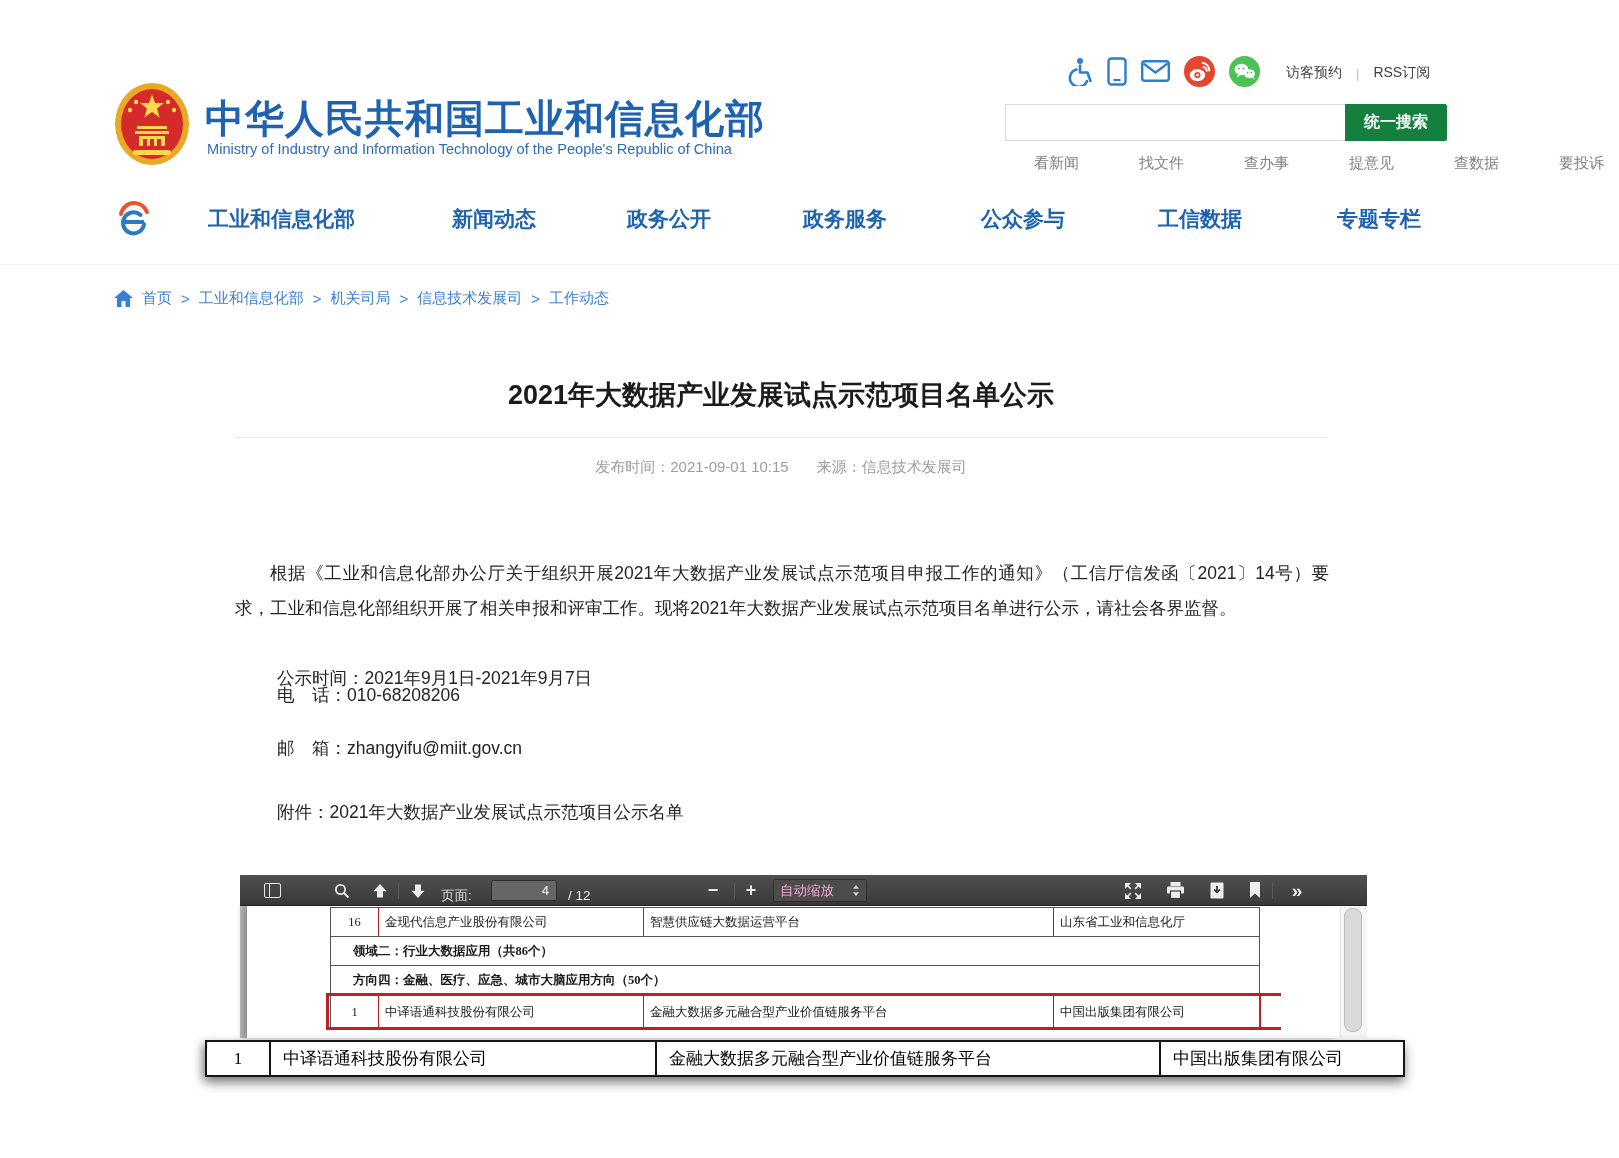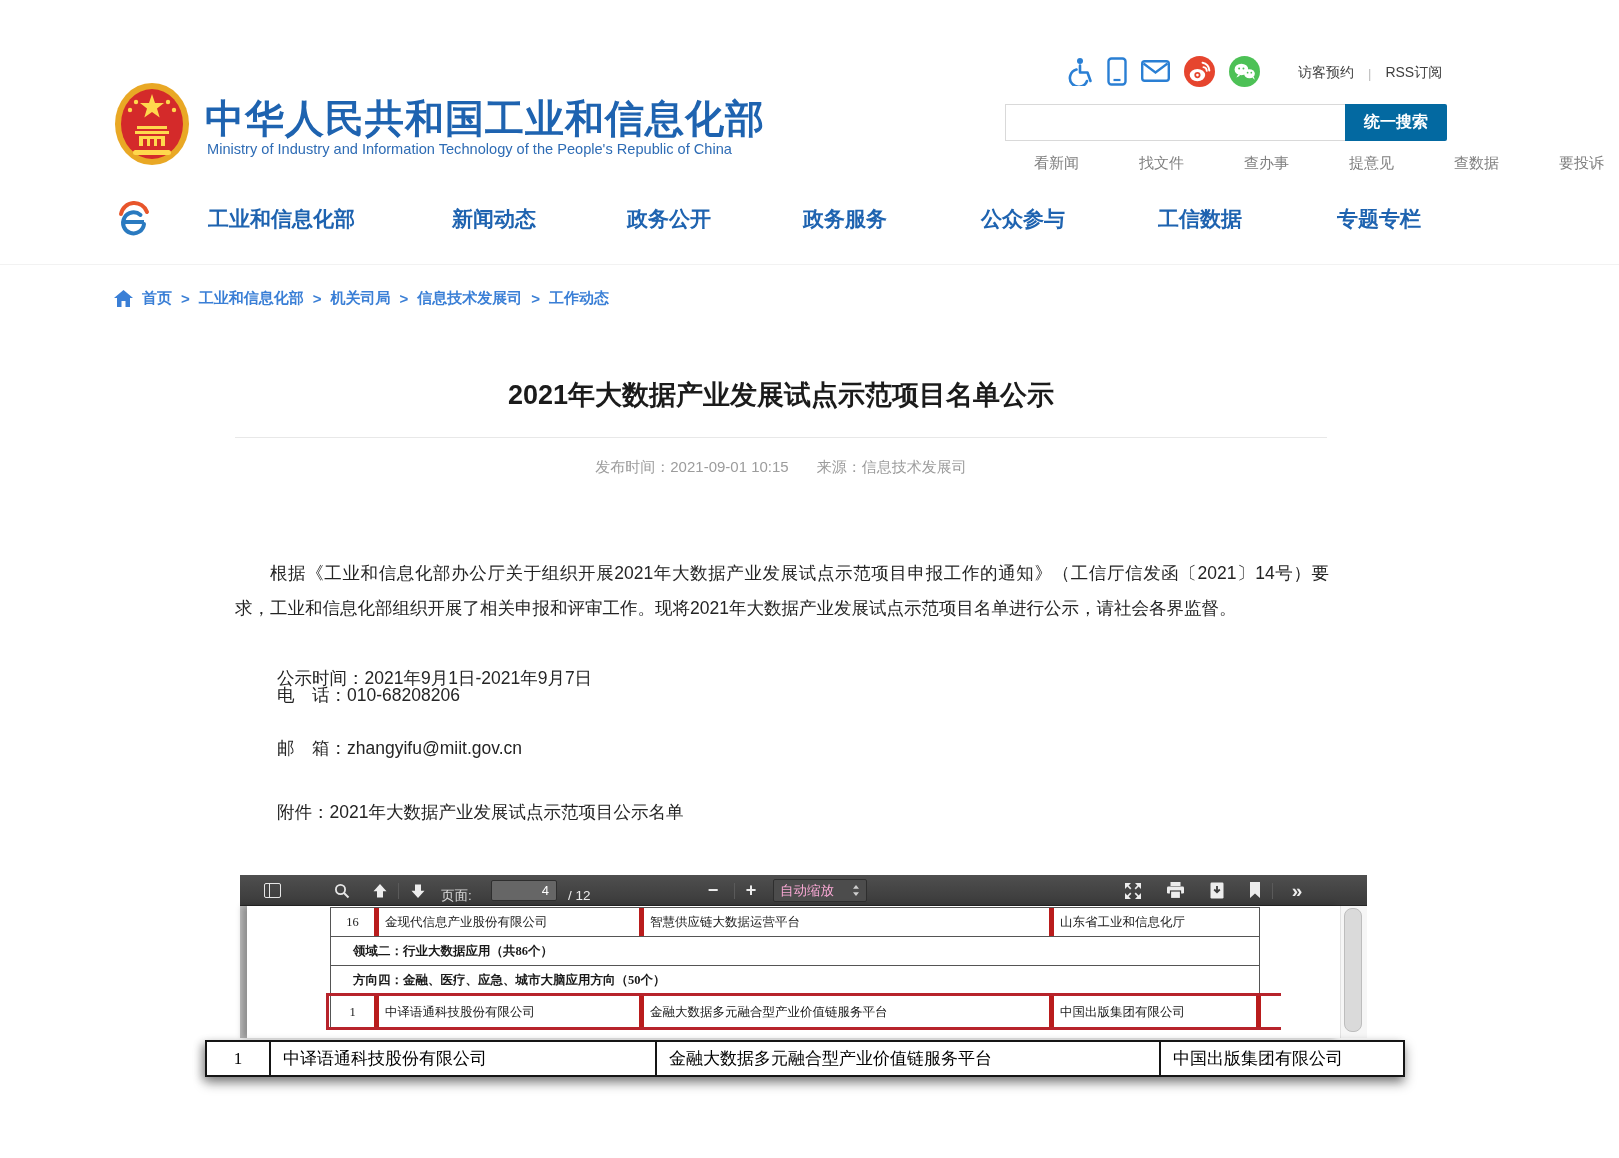--- a/index.html
+++ b/index.html
@@ -10,32 +10,32 @@
   
   .site-title { left:205px; top:92px; font-size:39px; font-weight:bold; color:#1e63b0; letter-spacing:1px; white-space:nowrap; }
   .site-sub   { left:207px; top:141px; font-size:14.6px; color:#2e6cb5; white-space:nowrap; }
 
   .top-icons { left:1066px; top:56px; display:flex; align-items:center; gap:14px; height:34px; }
   .top-link  { font-size:14px; color:#3f3f3f; text-decoration:none; white-space:nowrap; }
   .top-sep   { color:#bbb; font-size:13px; }
 
   .search-row { left:1005px; top:104px; display:flex; }
   .search-input { width:340px; height:37px; border:1px solid #d9d9d9; border-right:none; outline:none; padding:0 10px; font-size:15px; }
-  .search-btn { width:102px; height:37px; background:#0369a1; color:#fff; border:none; font-size:16px; font-weight:bold; cursor:pointer; border-radius:0 2px 2px 0; }
+  .search-btn { width:102px; height:37px; background:#15803d; color:#fff; border:none; font-size:16px; font-weight:bold; cursor:pointer; border-radius:0 2px 2px 0; }
 
   .quick-links { left:1005px; top:154px; display:flex; gap:31px; }
   .quick-links a { font-size:15px; color:#7f7f7f; text-decoration:none; white-space:nowrap;margin-left:29px; }
 
   .nav-logo { left:117px; top:199px; }
   .nav-item { top:205px; font-size:21px; font-weight:bold; color:#1e63b0; text-decoration:none; white-space:nowrap; }
   .header-edge { left:0; top:264px; width:1619px; border-top:1px solid #f2f2f2; }
 
   
   .breadcrumb { left:114px; top:289px; display:flex; align-items:center; gap:9px; font-size:15px; }
-  .breadcrumb a, .breadcrumb span { color:#3a7fd6; text-decoration:none; white-space:nowrap;font-weight:bold; }
+  .breadcrumb a, .breadcrumb span { color:#3a7fd6; text-decoration:none; white-space:nowrap; }
 
   
   .art-title { left:235px; top:377px; width:1092px; text-align:center; font-size:27px; font-weight:bold; color:#1b1b1b; }
   .art-divider { left:235px; top:437px; width:1092px; border-top:1px solid #e8e8e8; }
   .art-meta { left:235px; top:458px; width:1092px; text-align:center; font-size:15px; color:#9c9c9c; }
   .art-meta .src { margin-left:28px; }
   .art-body { left:235px; width:1094px; font-size:17.5px; line-height:35px; color:#242424; }
   .p1 { top:556px; text-align:justify; text-indent:2em; }
   .ln1 { top:661px; padding-left:42px; }
   .ln2 { top:678px; padding-left:42px; }
@@ -56,21 +56,21 @@
   .tb-more { color:#ededed; font-size:19px; font-weight:bold; }
 
   .pdf-content { position:absolute; left:0; top:31px; right:0; bottom:0; }
   .pdf-page { position:absolute; left:7px; top:0; width:1093px; bottom:0; background:#fff; box-shadow:-5px 0 6px rgba(0,0,0,0.25); }
   .pdf-scroll { position:absolute; right:0; top:0; width:27px; bottom:0; background:#f6f6f6; border-left:1px solid #e2e2e2; }
   .pdf-thumb { position:absolute; left:3px; right:5px; top:2px; bottom:6px; background:#dadada; border:1px solid #bdbdbd; border-radius:8px; cursor:pointer; }
 
   .ptable { position:absolute; left:83px; top:1px; width:930px; font-family:"Liberation Serif","DejaVu Serif",serif; font-size:12.5px; color:#1a1a1a; }
   .prow { display:grid; grid-template-columns:48px 265px 410px 207px; border:1px solid #555; border-top:none; }
   .prow.first { border-top:1px solid #555; }
-  .prow > div { padding:0 6px; display:flex; align-items:center; border-right:5px solid #b91c1c; overflow:hidden; white-space:nowrap; }
+  .prow > div { padding:0 6px; display:flex; align-items:center; border-right:1px solid #b91c1c; overflow:hidden; white-space:nowrap; }
   .prow > div:last-child { border-right:none; }
   .prow .c-num { justify-content:center; padding:0; }
   .h30 { height:30px; } .h33 { height:33px; }
   .psec { height:29px; border:1px solid #555; border-top:none; font-weight:bold; padding-left:22px; display:flex; align-items:center; white-space:nowrap; }
   .prow1wrap { position:relative; }
   .redbox { position:absolute; left:-5px; right:-22px; top:-3px; bottom:-2px; border:3px solid #b7232b; pointer-events:none; }
 
   
   .callout { left:205px; top:1040px; width:1200px; height:37px; background:#fff; border:2px solid #151515;
     display:flex; z-index:5; box-shadow:0 6px 12px rgba(0,0,0,0.40), -4px 3px 8px rgba(0,0,0,0.22);
@@ -145,21 +145,21 @@
         <ellipse cx="12" cy="13" rx="6.6" ry="5.6" fill="#fff"></ellipse>
         <path d="M9 17.5 l-1.8 3.2 3.4 -1.6 z" fill="#fff"></path>
         <ellipse cx="19.8" cy="17.2" rx="5.2" ry="4.4" fill="#fff"></ellipse>
         <path d="M22.4 20.8 l2.6 2.1 -1.1 -2.9 z" fill="#fff"></path>
         <circle cx="9.8" cy="12" r="0.95" fill="#4dc156"></circle>
           <circle cx="14" cy="12" r="0.95" fill="#4dc156"></circle>
         <circle cx="18" cy="16.2" r="0.85" fill="#4dc156"></circle>
           <circle cx="21.6" cy="16.2" r="0.85" fill="#4dc156"></circle>
       </svg>
     </span>
-    <a class="top-link" style="margin-left:24px;" href="#">访客预约</a>
+    <a class="top-link" style="margin-left:12px;" href="#">访客预约</a>
     <span class="top-sep">|</span>
     <a class="top-link" href="#">RSS订阅</a>
   </div>
 
   <div class="abs search-row">
     <input class="search-input" type="text" placeholder="" style="">
     <button class="search-btn">统一搜索</button>
   </div>
 
   <div class="abs quick-links">

